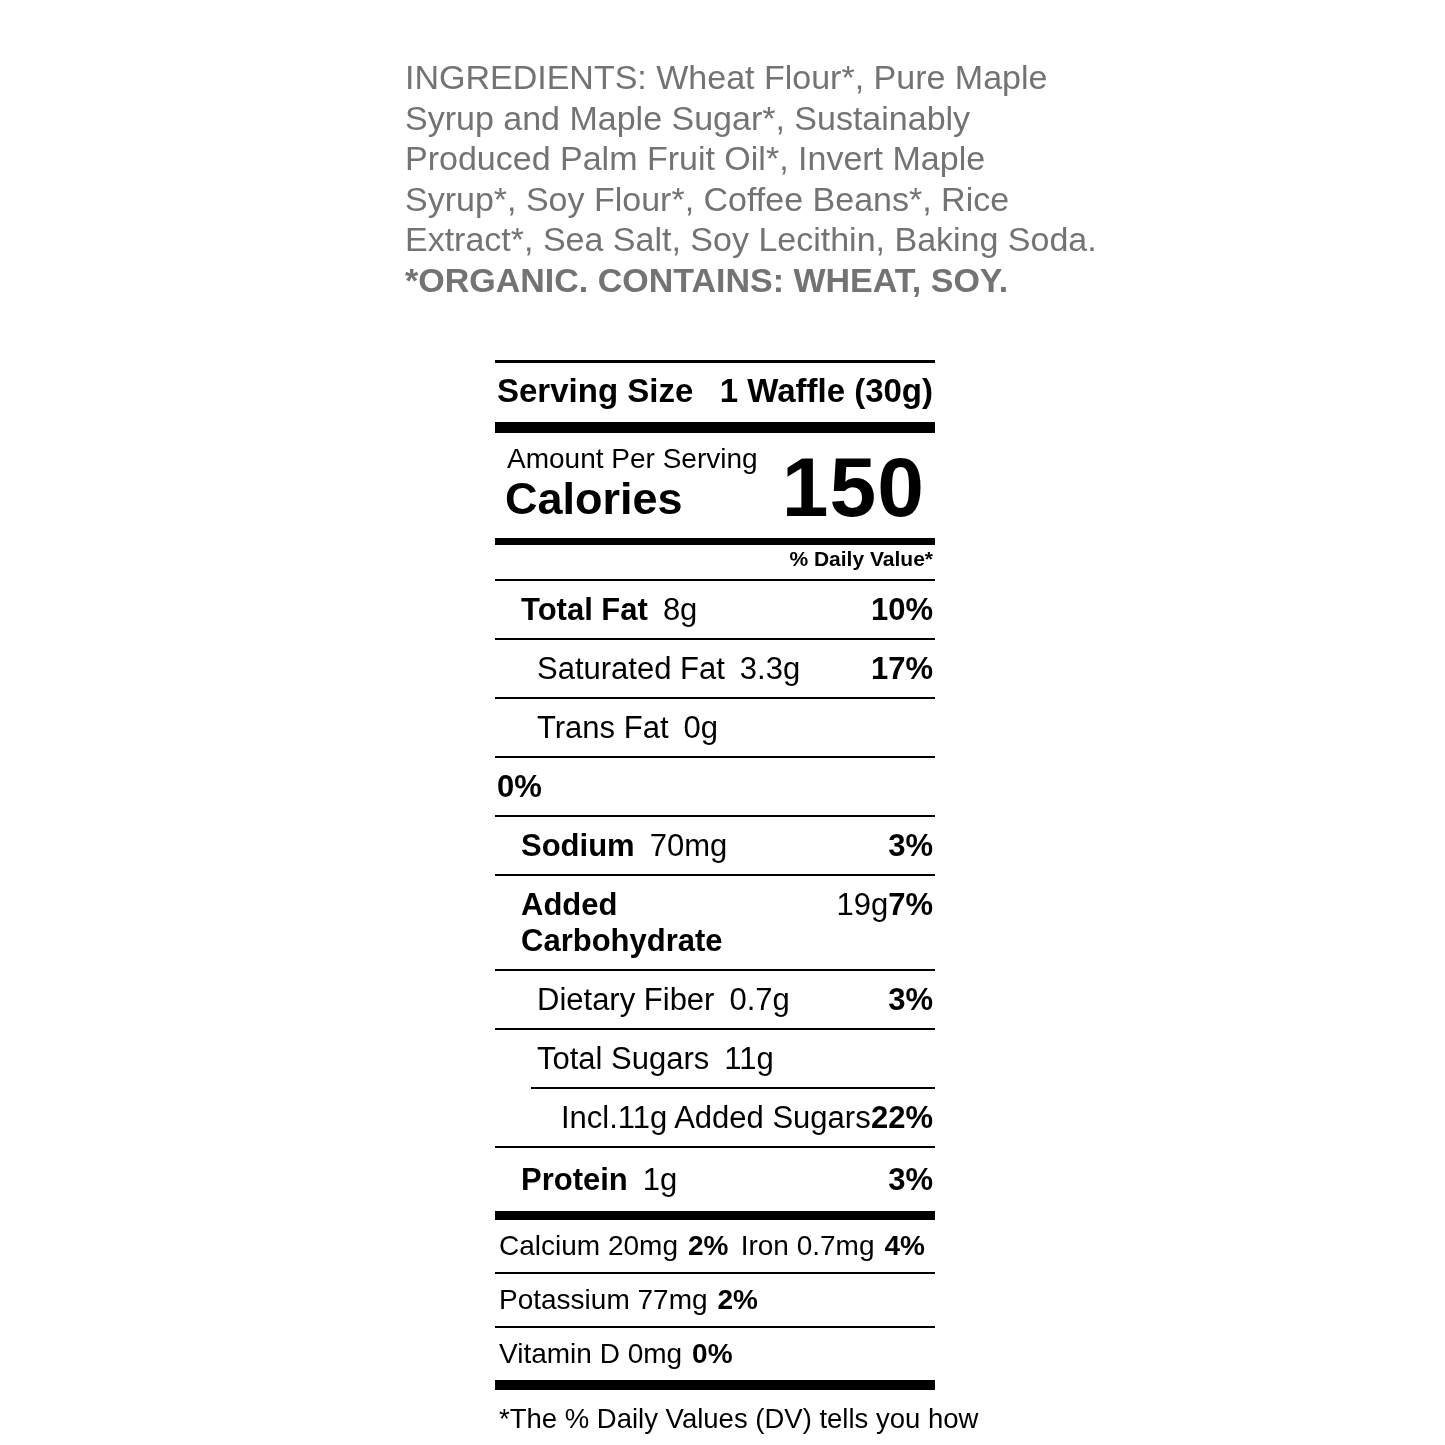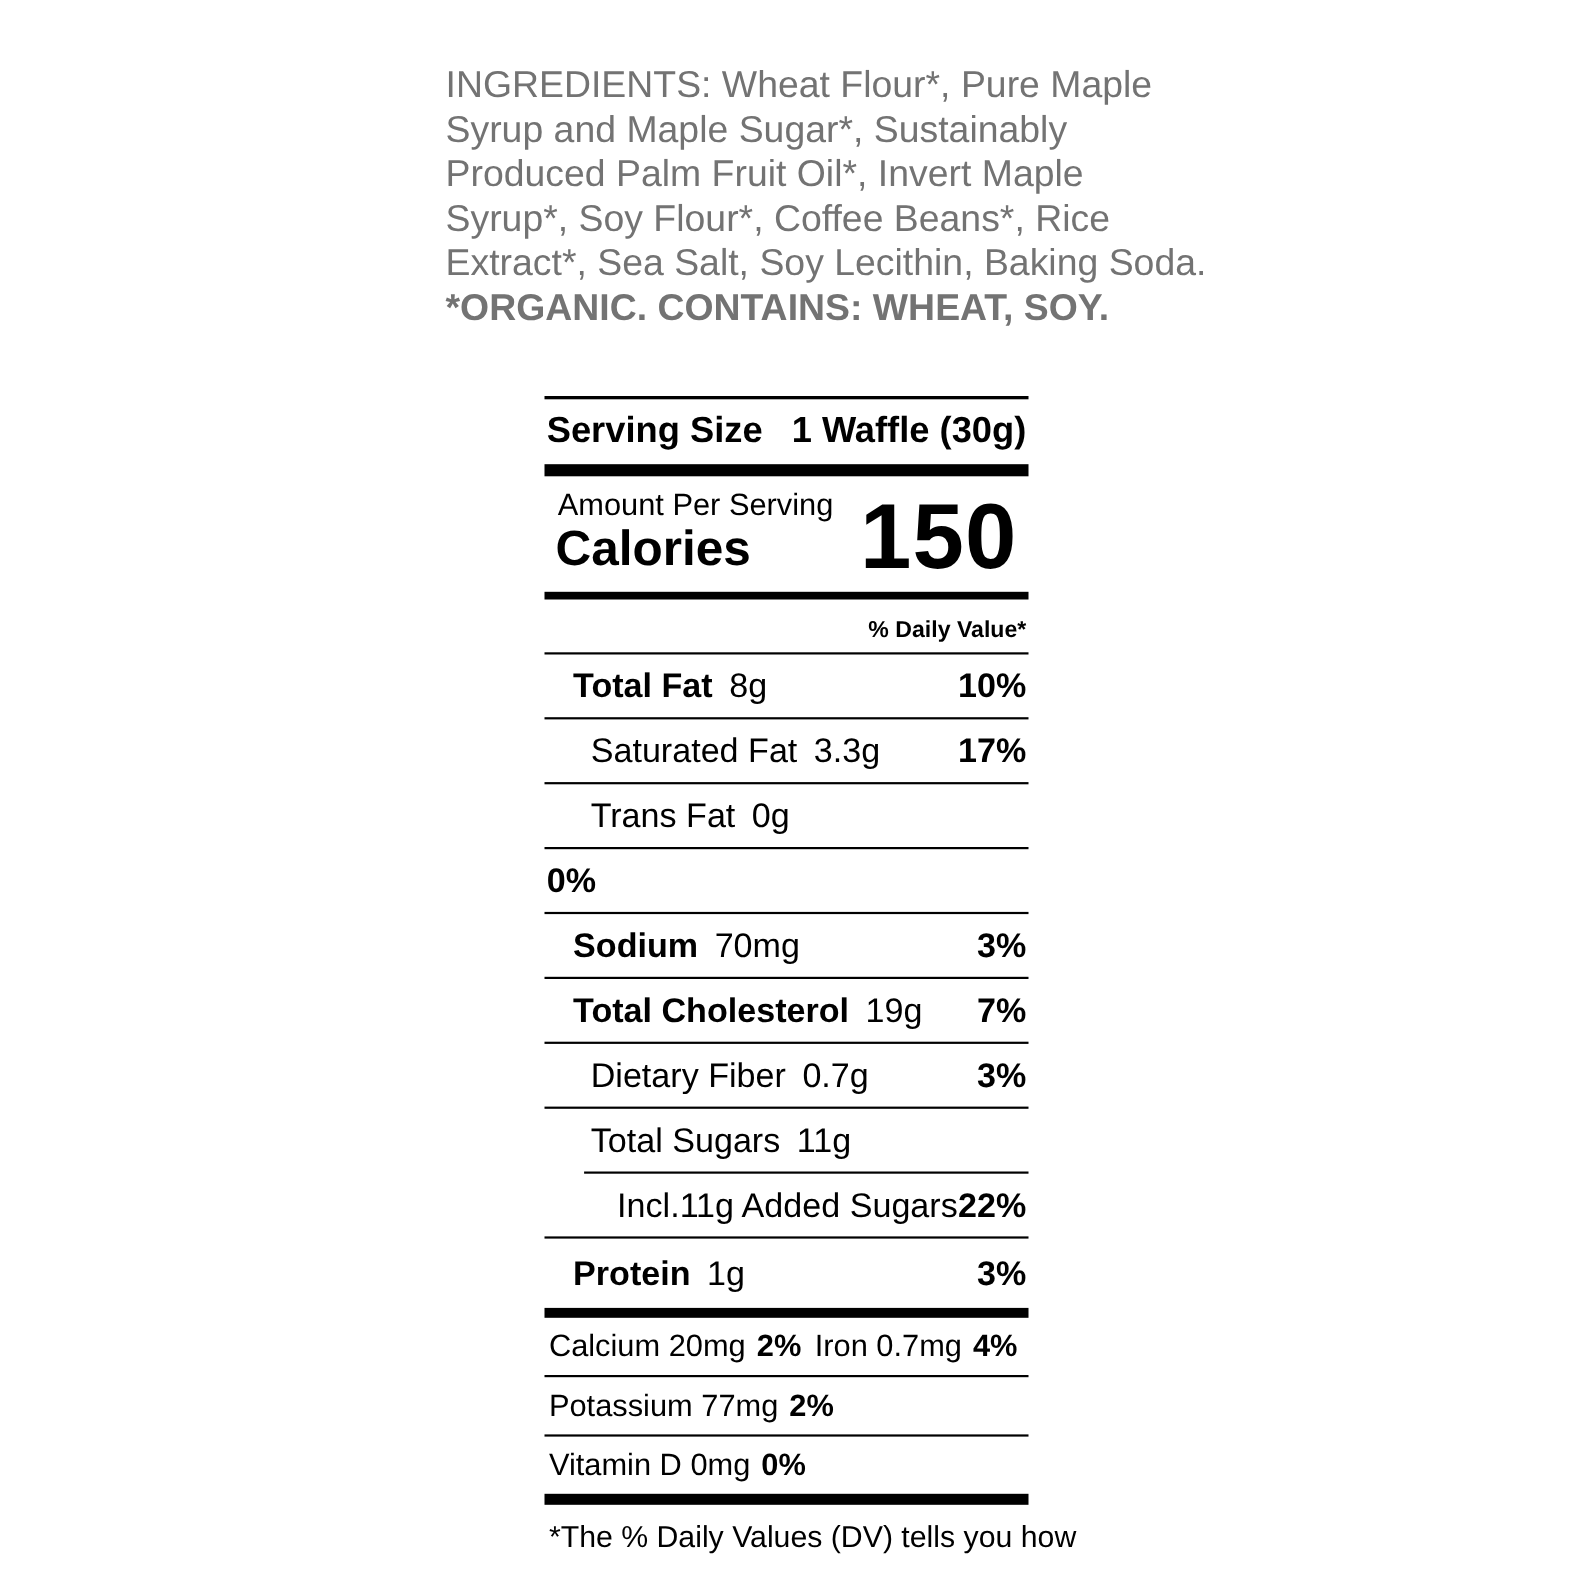--- a/index.html
+++ b/index.html
@@ -62,21 +62,21 @@
     padding: 10px 0 16px 0;
   }
   .aps { font-size: 28px; padding-left: 12px; }
   .cal-label { font-size: 45px; font-weight: bold; line-height: 1.05; padding-left: 10px; }
   .cal-value { font-size: 84px; font-weight: bold; line-height: 0.82; margin-right: 10px; letter-spacing: 1px; }
 
   .dv-head {
     text-align: right;
     font-size: 21px;
     font-weight: bold;
-    padding: 16px 2px 8px 0;
+    padding: 2px 2px 8px 0;
   }
 
   .nrow {
     display: flex;
     justify-content: space-between;
     align-items: baseline;
     font-size: 31px;
     padding: 11px 2px 10px 2px;
   }
   .nrow .label-group { display: flex; align-items: baseline; margin-left: 24px; }
@@ -177,21 +177,21 @@
       <span class="label-group">
           <span class="nname bold">Sodium</span>
           <span class="namt">70mg</span>
         </span>
       <span class="ndv">3%</span>
     </div>
     <div class="rule hair"></div>
 
     <div class="nrow">
       <span class="label-group">
-          <span class="nname bold">Total Cholesterol</span>
+          <span class="nname bold">Added Carbohydrate</span>
           <span class="namt">19g</span>
         </span>
       <span class="ndv">7%</span>
     </div>
     <div class="rule hair"></div>
 
     <div class="nrow ind1">
       <span class="label-group">
           <span class="nname">Dietary Fiber</span>
           <span class="namt">0.7g</span>

